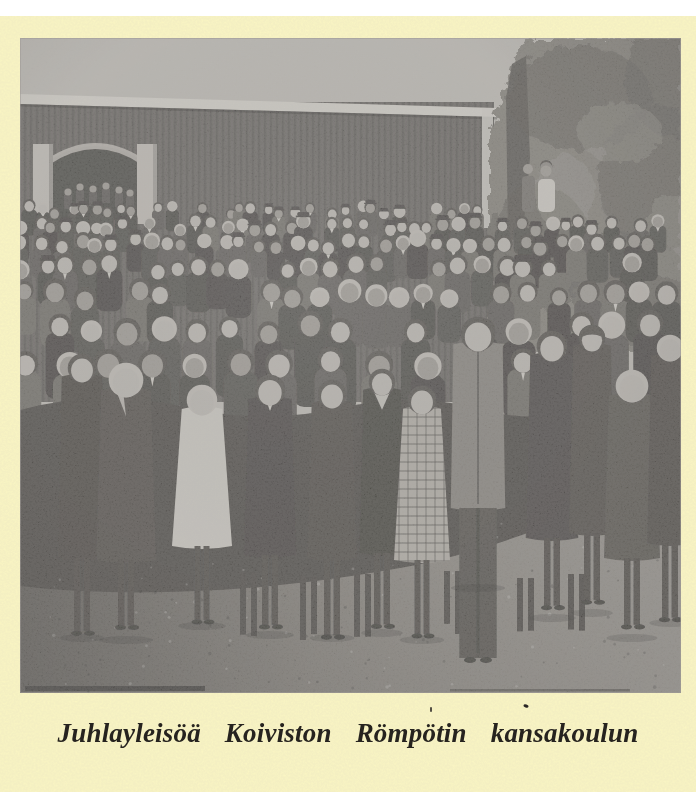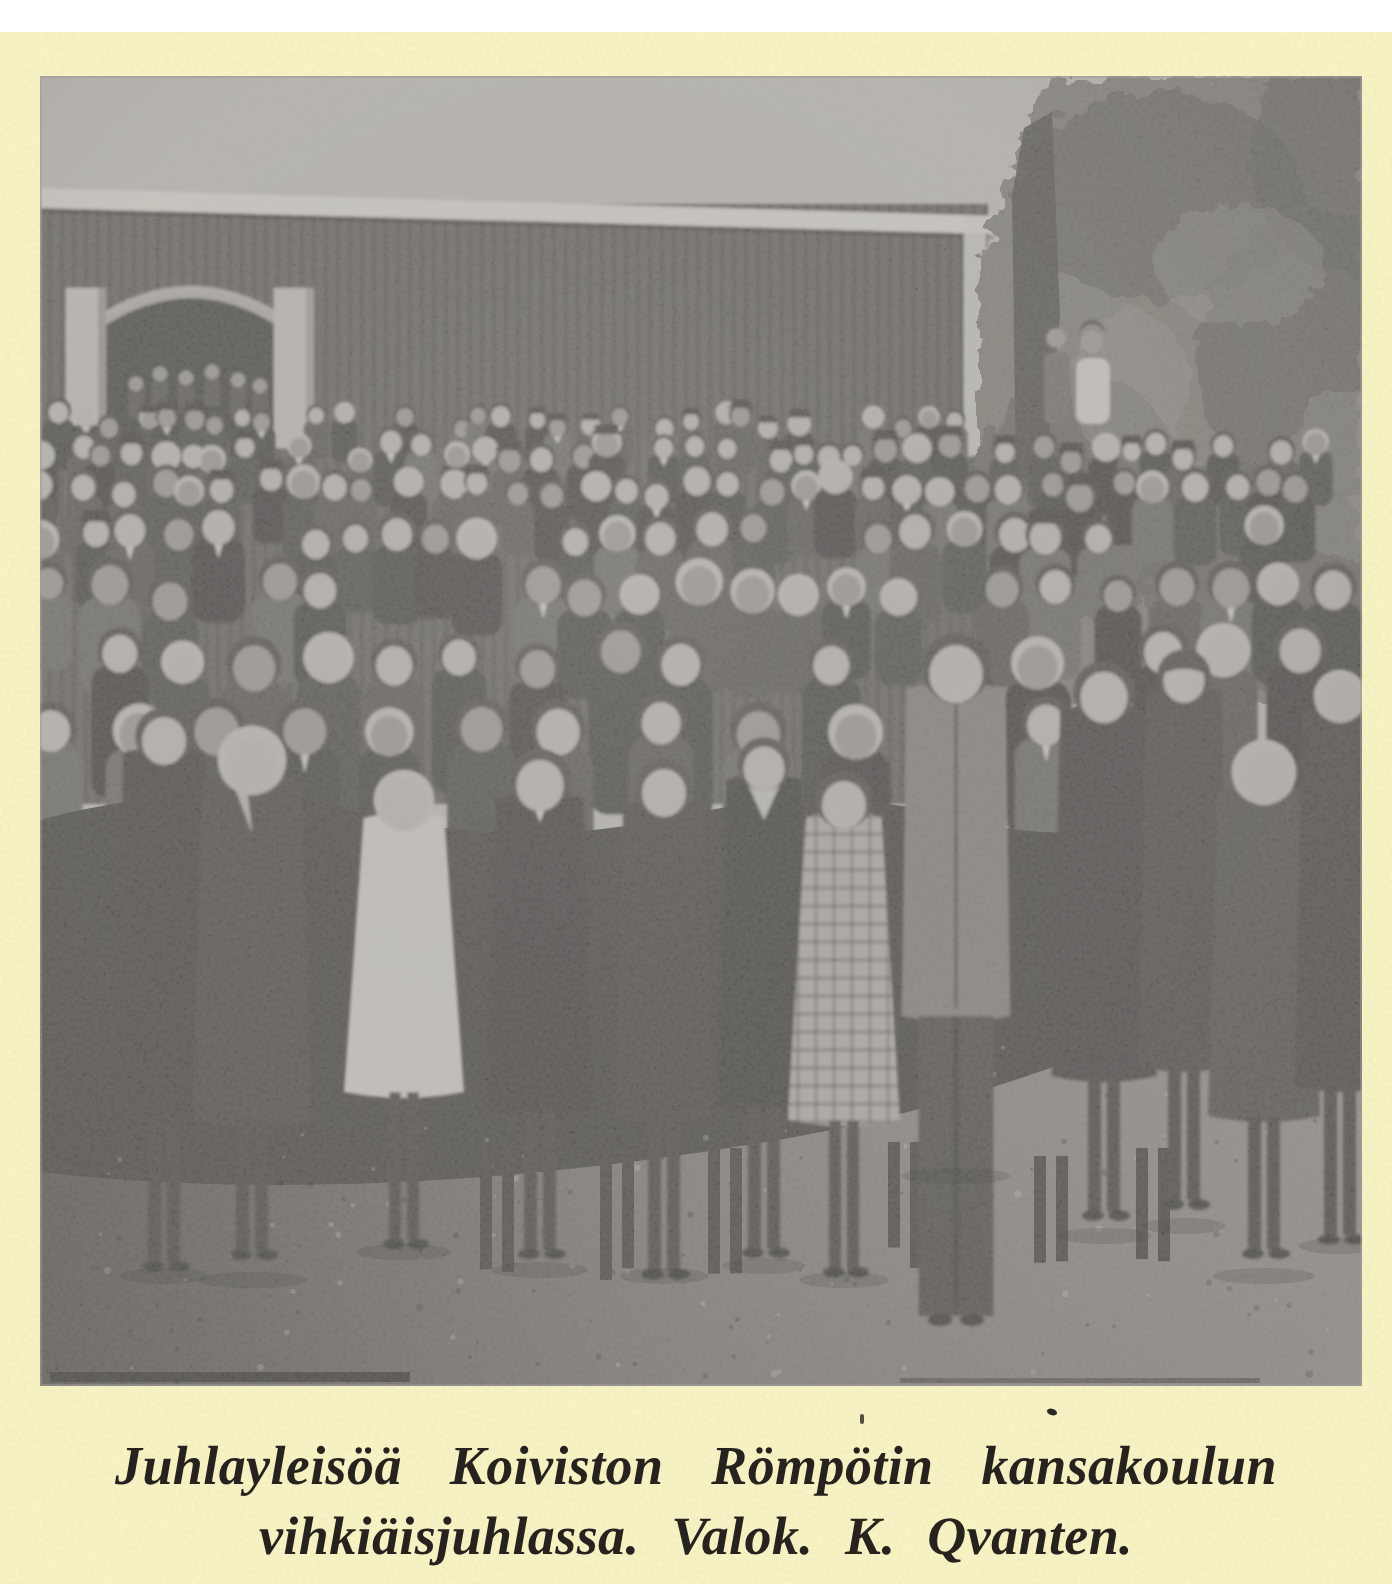--- a/index.html
+++ b/index.html
@@ -1012,15 +1012,14 @@
         <rect x="0" y="0" width="661" height="655" filter="url(#grain)" opacity="0.34"></rect>
         <rect x="0.5" y="0.5" width="660" height="654" fill="none" stroke="#9a968f" stroke-width="1" opacity="0.55"></rect>
       </g>
       <rect x="0" y="0" width="696" height="792" filter="url(#papergrain)" opacity="0.16"></rect>
       <ellipse cx="526" cy="690" rx="2.6" ry="1.6" fill="#2a2724" transform="rotate(18 526 690)"></ellipse>
       <rect x="430" y="691" width="2" height="5" rx="1" fill="#2a2724" opacity="0.8"></rect>
     </svg>
   <div class="sr-only">Black-and-white photograph: a large festival crowd of schoolchildren in front rows and adults behind, standing before a dark vertical-plank school building with a white-trimmed arched doorway at the left and tall trees at the right; bare gravel yard in the foreground; a girl in a white dress and a boy in a light jacket stand in the front row</div>
   <div class="caption">
     <div class="cap-line1">Juhlayleisöä Koiviston Römpötin kansakoulun</div>
-    <div class="cap-line2">vihkiäisjuhlassa. Valok. K. Qvanten.</div>
   </div>
 </div>
 
 </body></html>

